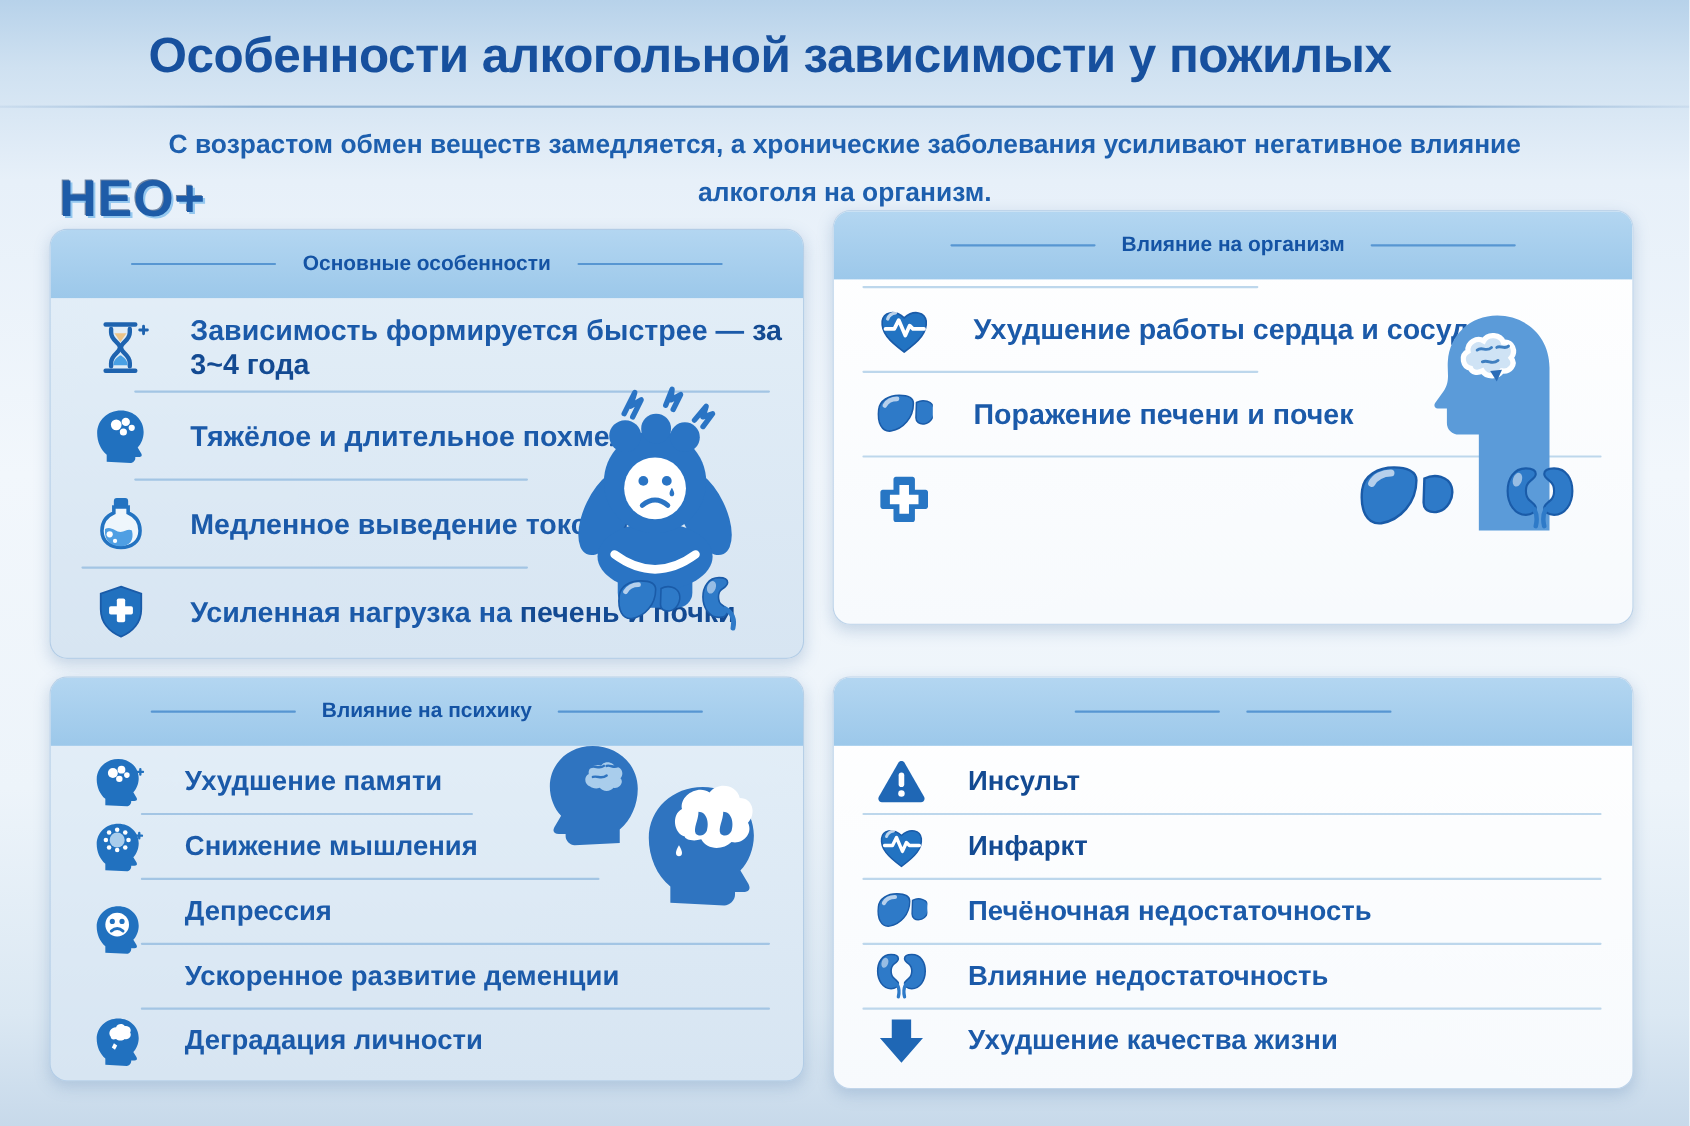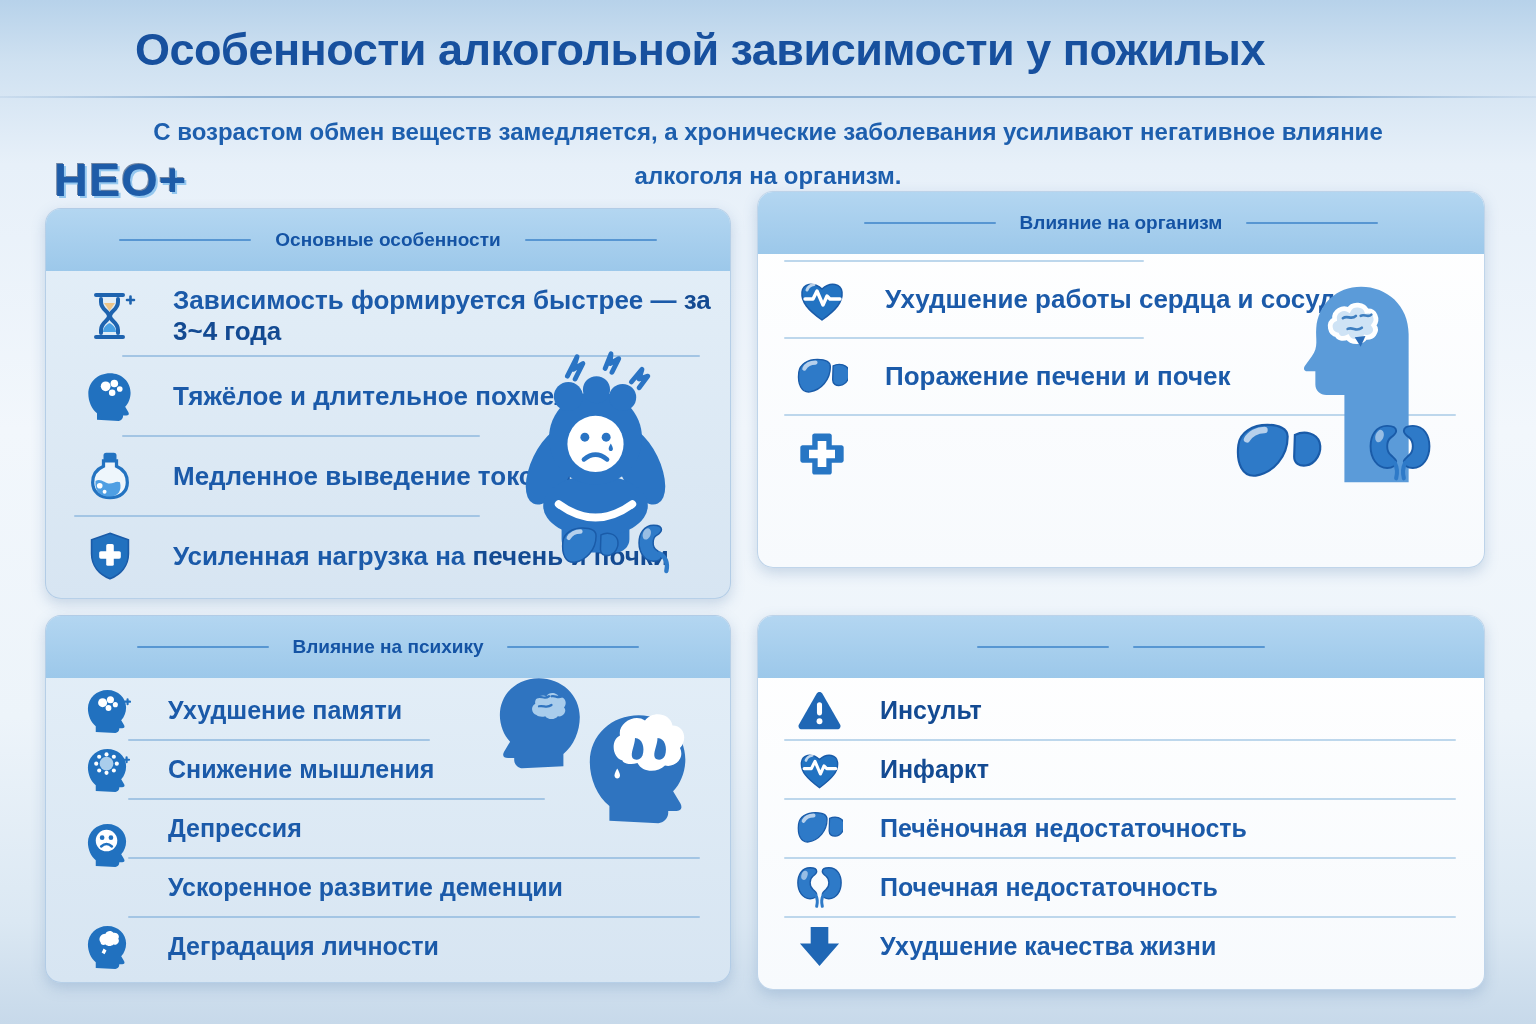--- a/index.html
+++ b/index.html
@@ -368,21 +368,21 @@
       <div class="div-line"></div>
       <div class="row">
         <span class="icon">
           <svg viewBox="0 0 50 48">
               <path d="M15 3C6 3 2 11 2 19c0 9 5 17 13 17 4 0 7-2 7-5 0-2-2-3-4-5-2-1.5-3-3.5-3-7s1-5.5 3-7c2-1.5 4-3 4-5 0-3-3-4-7-4z" fill="#2e7ac8" stroke="#1a5ba8" stroke-width="1.5"></path>
               <path d="M35 3c9 0 13 8 13 16 0 9-5 17-13 17-4 0-7-2-7-5 0-2 2-3 4-5 2-1.5 3-3.5 3-7s-1-5.5-3-7c-2-1.5-4-3-4-5 0-3 3-4 7-4z" fill="#2e7ac8" stroke="#1a5ba8" stroke-width="1.5"></path>
               <path d="M21 32c2 4 2 8 1 12M29 32c-2 4-2 8-1 12" stroke="#2e7ac8" stroke-width="3.2" fill="none" stroke-linecap="round"></path>
               <ellipse cx="9" cy="11" rx="3.2" ry="5" fill="rgba(255,255,255,.5)" transform="rotate(18 9 11)"></ellipse>
             </svg>
         </span>
-        <p class="label"><span>Почечная недостаточность</span></p>
+        <p class="label"><span>Влияние недостаточность</span></p>
       </div>
       <div class="div-line"></div>
       <div class="row">
         <span class="icon">
           <svg viewBox="0 0 48 48">
               <path d="M15 4h18v17h11L24 44 4 21h11z" fill="#1f67b5"></path>
             </svg>
         </span>
         <p class="label"><span>Ухудшение качества жизни</span></p>
       </div>

